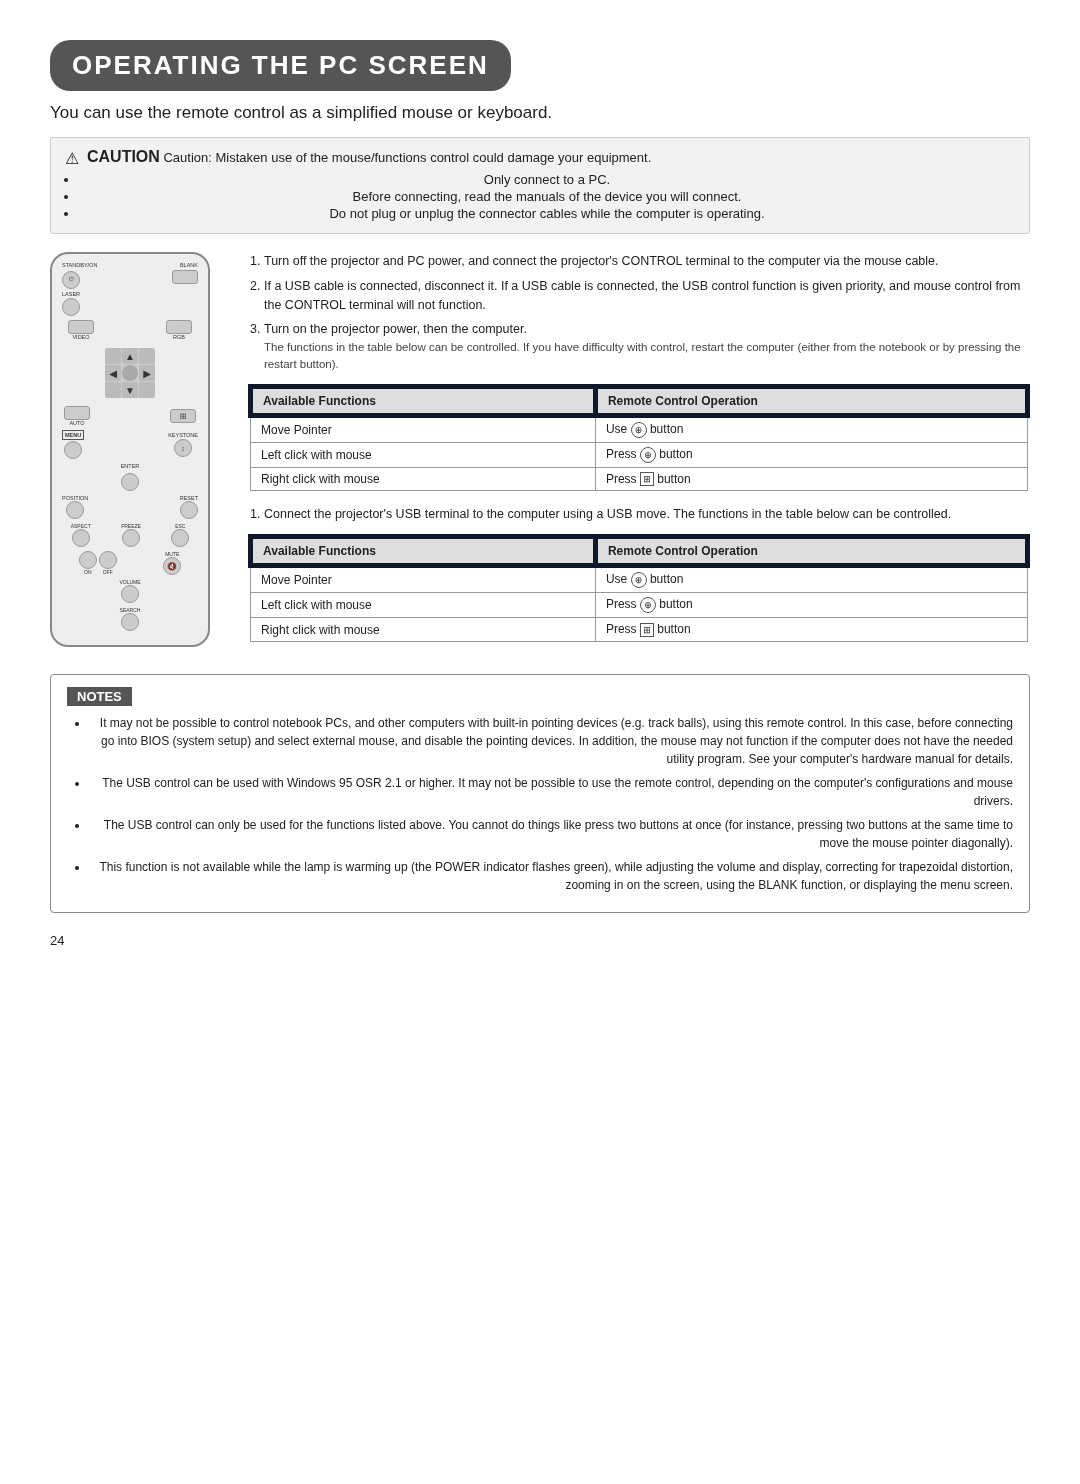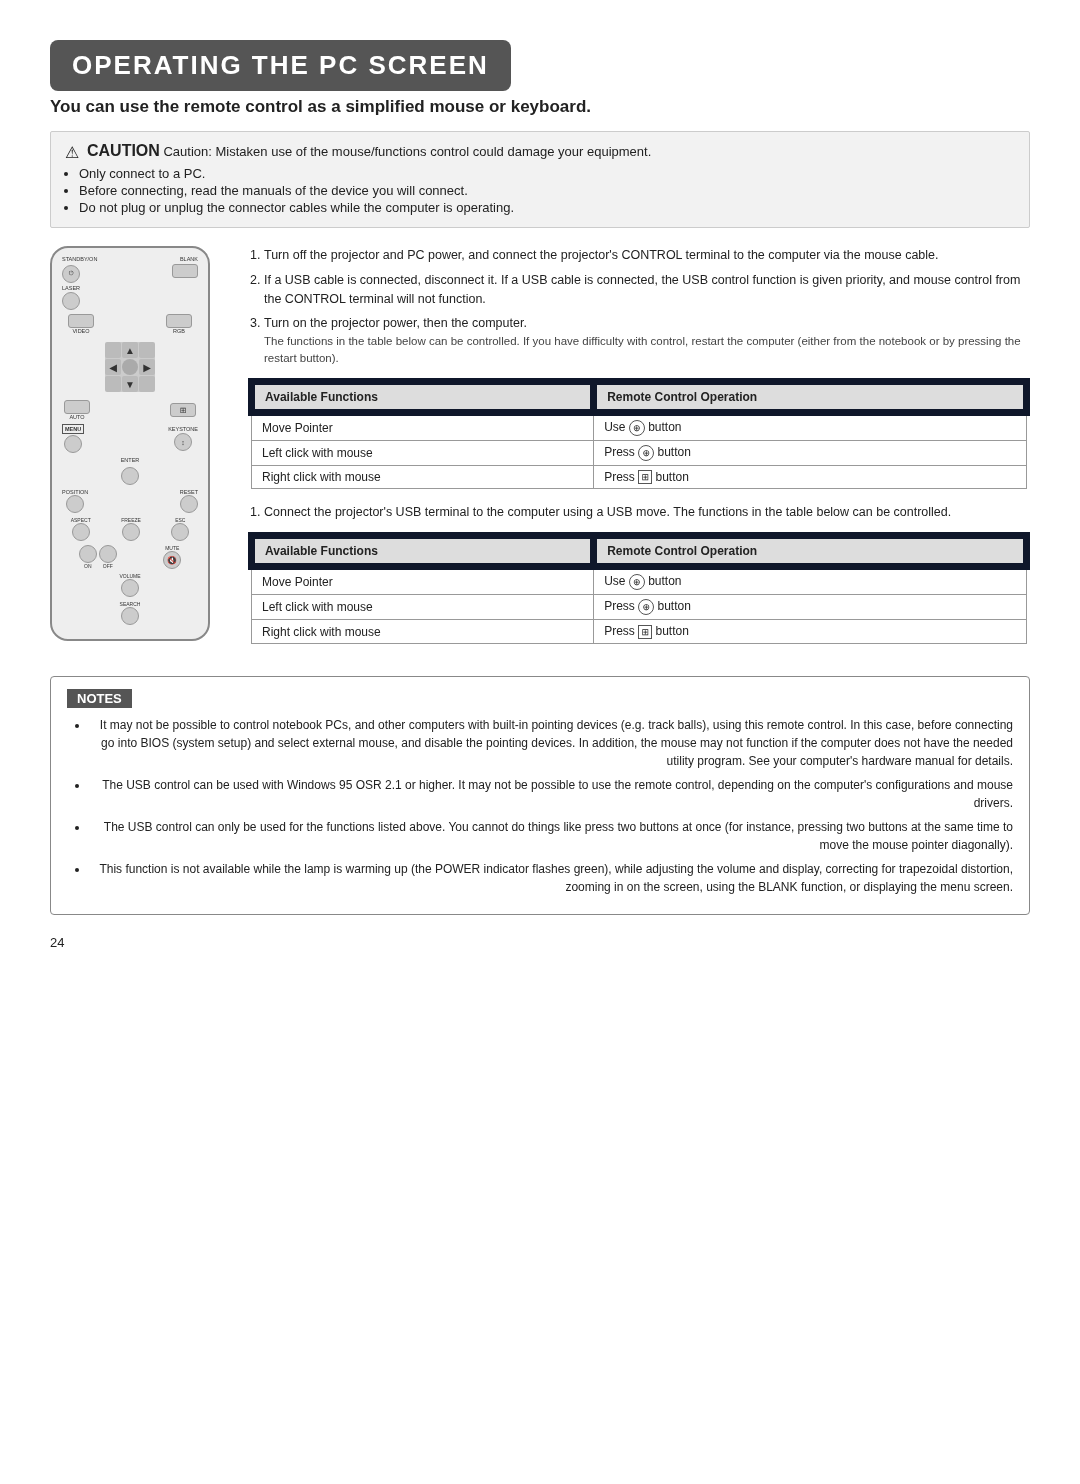--- a/index.html
+++ b/index.html
@@ -9,54 +9,54 @@
       font-size: 13px;
       color: #222;
       padding: 40px 50px 40px 50px;
       max-width: 1080px;
       min-height: 1484px;
     }
 
     
     .page-title-box {
       background: #555;
-      border-radius: 8px;
+      border-radius: 20px;
       padding: 10px 22px;
       display: inline-block;
-      margin-bottom: 6px;
+      margin-bottom: 12px;
     }
     .page-title-box h1 {
       color: #fff;
       font-size: 26px;
       font-weight: 900;
       letter-spacing: 2px;
       text-transform: uppercase;
     }
 
     .subtitle {
       font-size: 17px;
-      font-weight: bold;
+      font-weight: normal;
       margin-bottom: 14px;
     }
 
     
     .caution-box {
       background: #f2f2f2;
       border: 1px solid #ccc;
       padding: 10px 14px;
       margin-bottom: 18px;
       border-radius: 2px;
     }
     .caution-title {
       font-weight: 700;
       font-size: 16px;
       text-transform: uppercase;
     }
     .caution-box p { margin-bottom: 4px; }
-    .caution-box ul { margin-left: 14px; }
+    .caution-box ul { margin-left: 14px; text-align: center; }
     .caution-box ul li { margin-bottom: 2px; }
 
     
     .main-content {
       display: flex;
       gap: 18px;
       margin-bottom: 18px;
     }
 
     
@@ -168,21 +168,21 @@
 
     
     .func-table {
       width: 100%;
       border-collapse: collapse;
       margin-bottom: 14px;
       font-size: 12px;
     }
     .func-table th {
       background: #ddd;
-      border: 7px solid #0f172a;
+      border: 5px solid #0f172a;
       padding: 5px 10px;
       font-weight: 900;
       text-align: left;
       font-size: 12px;
     }
     .func-table td {
       border: 1px solid #999;
       padding: 4px 10px;
     }
 

